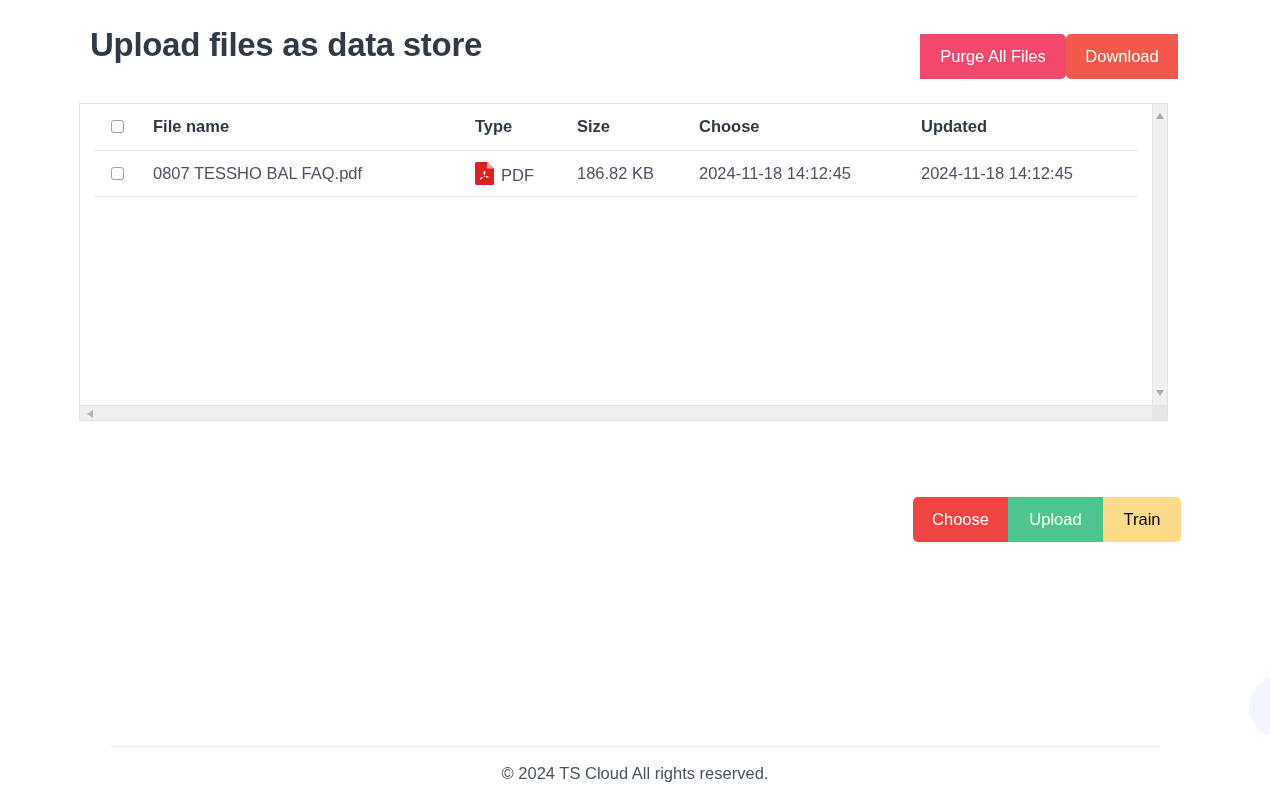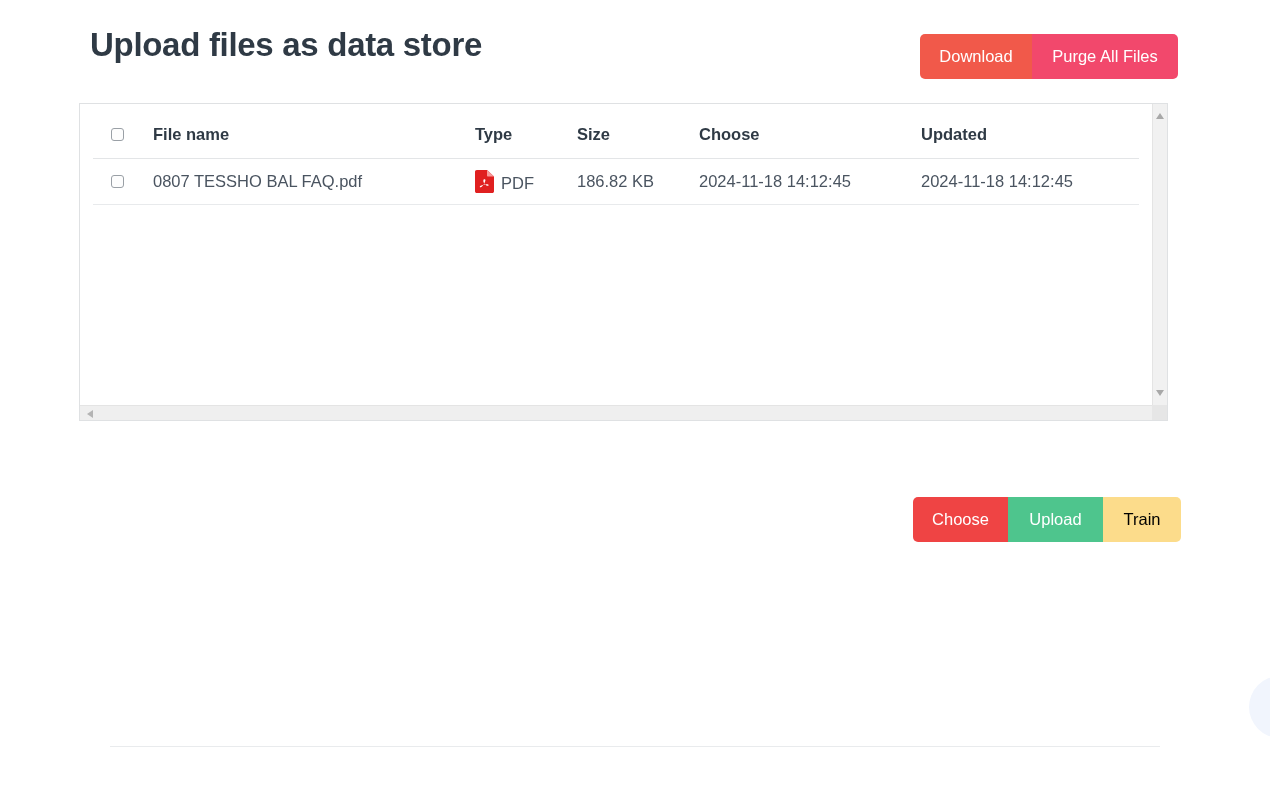--- a/index.html
+++ b/index.html
@@ -57,21 +57,21 @@
   
   .table-panel {
     position: absolute;
     left: 79px; top: 103px;
     width: 1089px; height: 318px;
     border: 1px solid #dfe1e3;
     background: #ffffff;
   }
   .table-inner {
     position: absolute;
-    left: 0; top: 8px;
+    left: 0; top: 0;
     width: 1074px;
     height: 301px;
     overflow: hidden;
   }
   .ftable {
     width: 1046px;
     margin-left: 13px;
     border-collapse: collapse;
     table-layout: fixed;
   }
@@ -221,22 +221,22 @@
   }
 </style>
 </head>
 <body>
 
 <div class="page">
 
   <div class="header-row">
     <div class="page-title">Upload files as data store</div>
     <div class="header-buttons">
+      <button class="btn btn-purge">Purge All Files</button>
       <button class="btn btn-download">Download</button>
-      <button class="btn btn-purge">Purge All Files</button>
     </div>
   </div>
 
   <div class="table-panel">
     <div class="table-inner">
       <table class="ftable">
         <thead>
           <tr>
             <th class="col-check">
               <input type="checkbox" class="chk" style="">
@@ -285,14 +285,15 @@
 
   <div class="action-buttons">
     <button class="btn btn-choose">Choose</button>
     <button class="btn btn-upload">Upload</button>
     <button class="btn btn-train">Train</button>
   </div>
 
   <div class="chat-bubble"></div>
 
   <div class="footer-divider"></div>
+  <div class="footer-text">© 2024 TS Cloud All rights reserved.</div>
 
 </div>
 
 </body></html>

